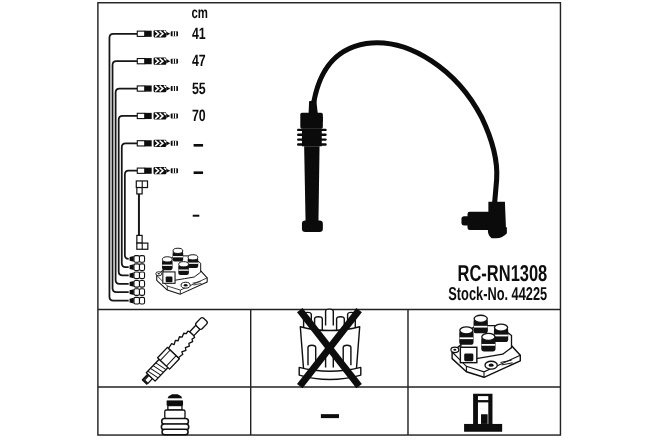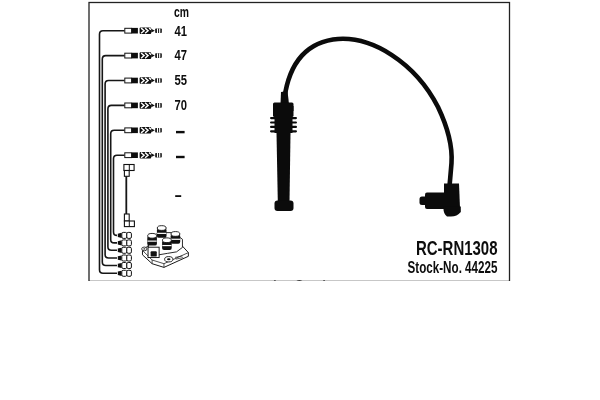--- a/index.html
+++ b/index.html
@@ -1,16 +1,16 @@
 <!DOCTYPE html>
 <html><head>
 <meta charset="utf-8">
 <style>
   html,body{margin:0;padding:0;background:#fff;}
-  #page{position:relative;width:600px;height:281px;background:#fff;overflow:hidden;
+  #page{position:relative;width:600px;height:400px;background:#fff;overflow:hidden;
         font-family:"Liberation Sans", sans-serif;}
 </style>
 </head>
 <body>
 <div id="page">
 <svg width="600" height="400" viewBox="0 0 600 400" xmlns="http://www.w3.org/2000/svg">
   <defs>
 
     <g id="conn">
       <rect x="0.2" y="-2.4" width="6.8" height="4.8" fill="#fff" stroke="#111" stroke-width="1"></rect>

